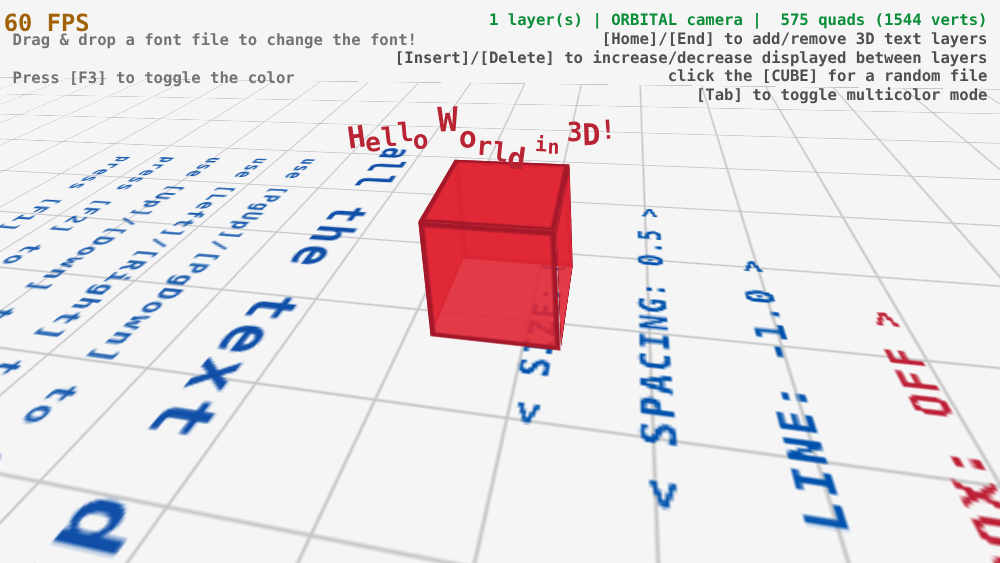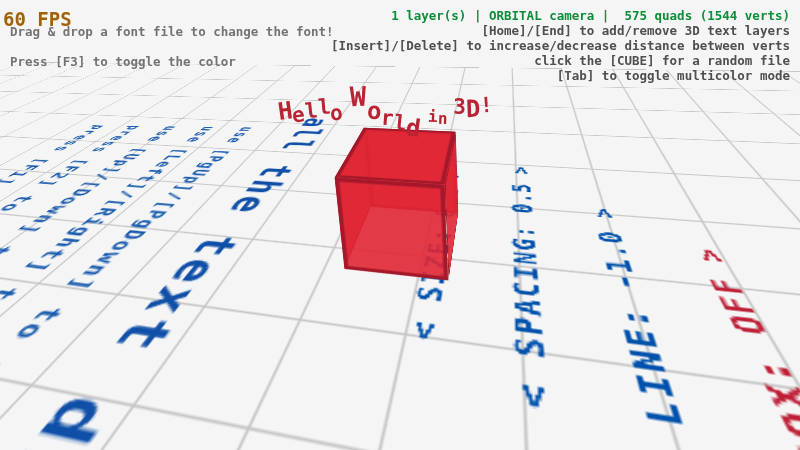--- a/index.html
+++ b/index.html
@@ -75,18 +75,18 @@
   <div class="hud">
     <div class="fps">60 FPS</div>
     <div class="info-left">
       <div>Drag &amp; drop a font file to change the font!</div>
       <div></div>
       <div>Press [F3] to toggle the color</div>
     </div>
     <div class="info-right">
       <div class="status">1 layer(s) | ORBITAL camera |  575 quads (1544 verts)</div>
       <div class="gray">[Home]/[End] to add/remove 3D text layers</div>
-      <div class="gray">[Insert]/[Delete] to increase/decrease distance between verts</div>
+      <div class="gray">[Insert]/[Delete] to increase/decrease displayed between layers</div>
       <div class="gray">click the [CUBE] for a random file</div>
       <div class="gray">[Tab] to toggle multicolor mode</div>
     </div>
   </div>
 </div>
 
 </body></html>

